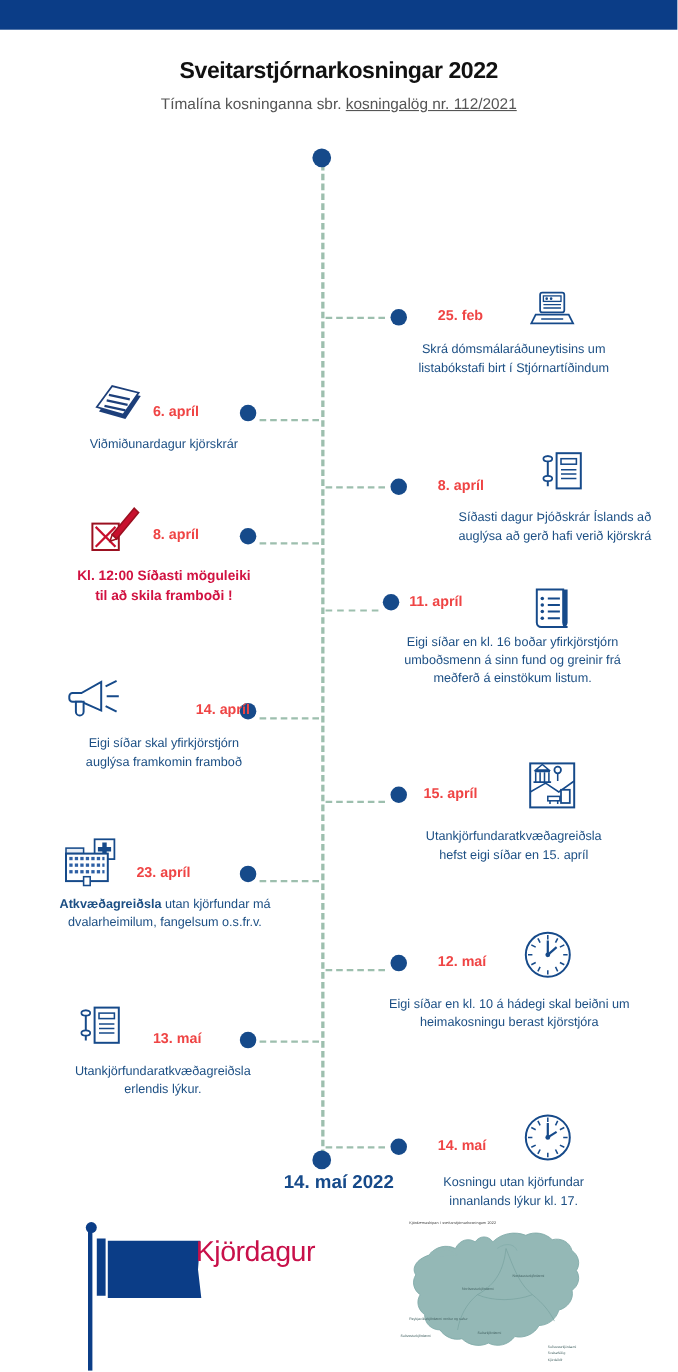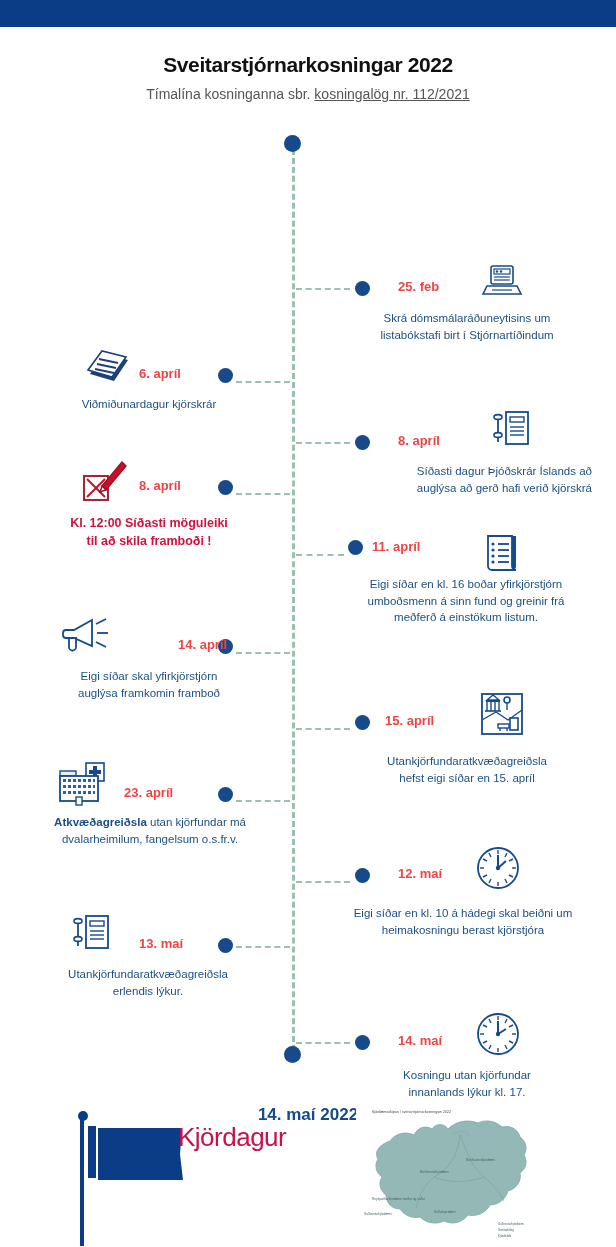--- a/index.html
+++ b/index.html
@@ -85,21 +85,20 @@
   .icon { position: absolute; }
 
   .footdate {
     position: absolute;
     left: 0; right: 0;
     top: 1065px;
     text-align: center;
     font-size: 17px;
     font-weight: bold;
     color: #164a8a;
-    margin-top: 40px;
   }
   .kjordagur {
     position: absolute;
     left: 178px;
     top: 1122px;
     font-size: 26px;
     color: #c8104a;
     letter-spacing: -0.5px;
   }
   .flagwrap { position: absolute; left: 76px; top: 1110px; }

